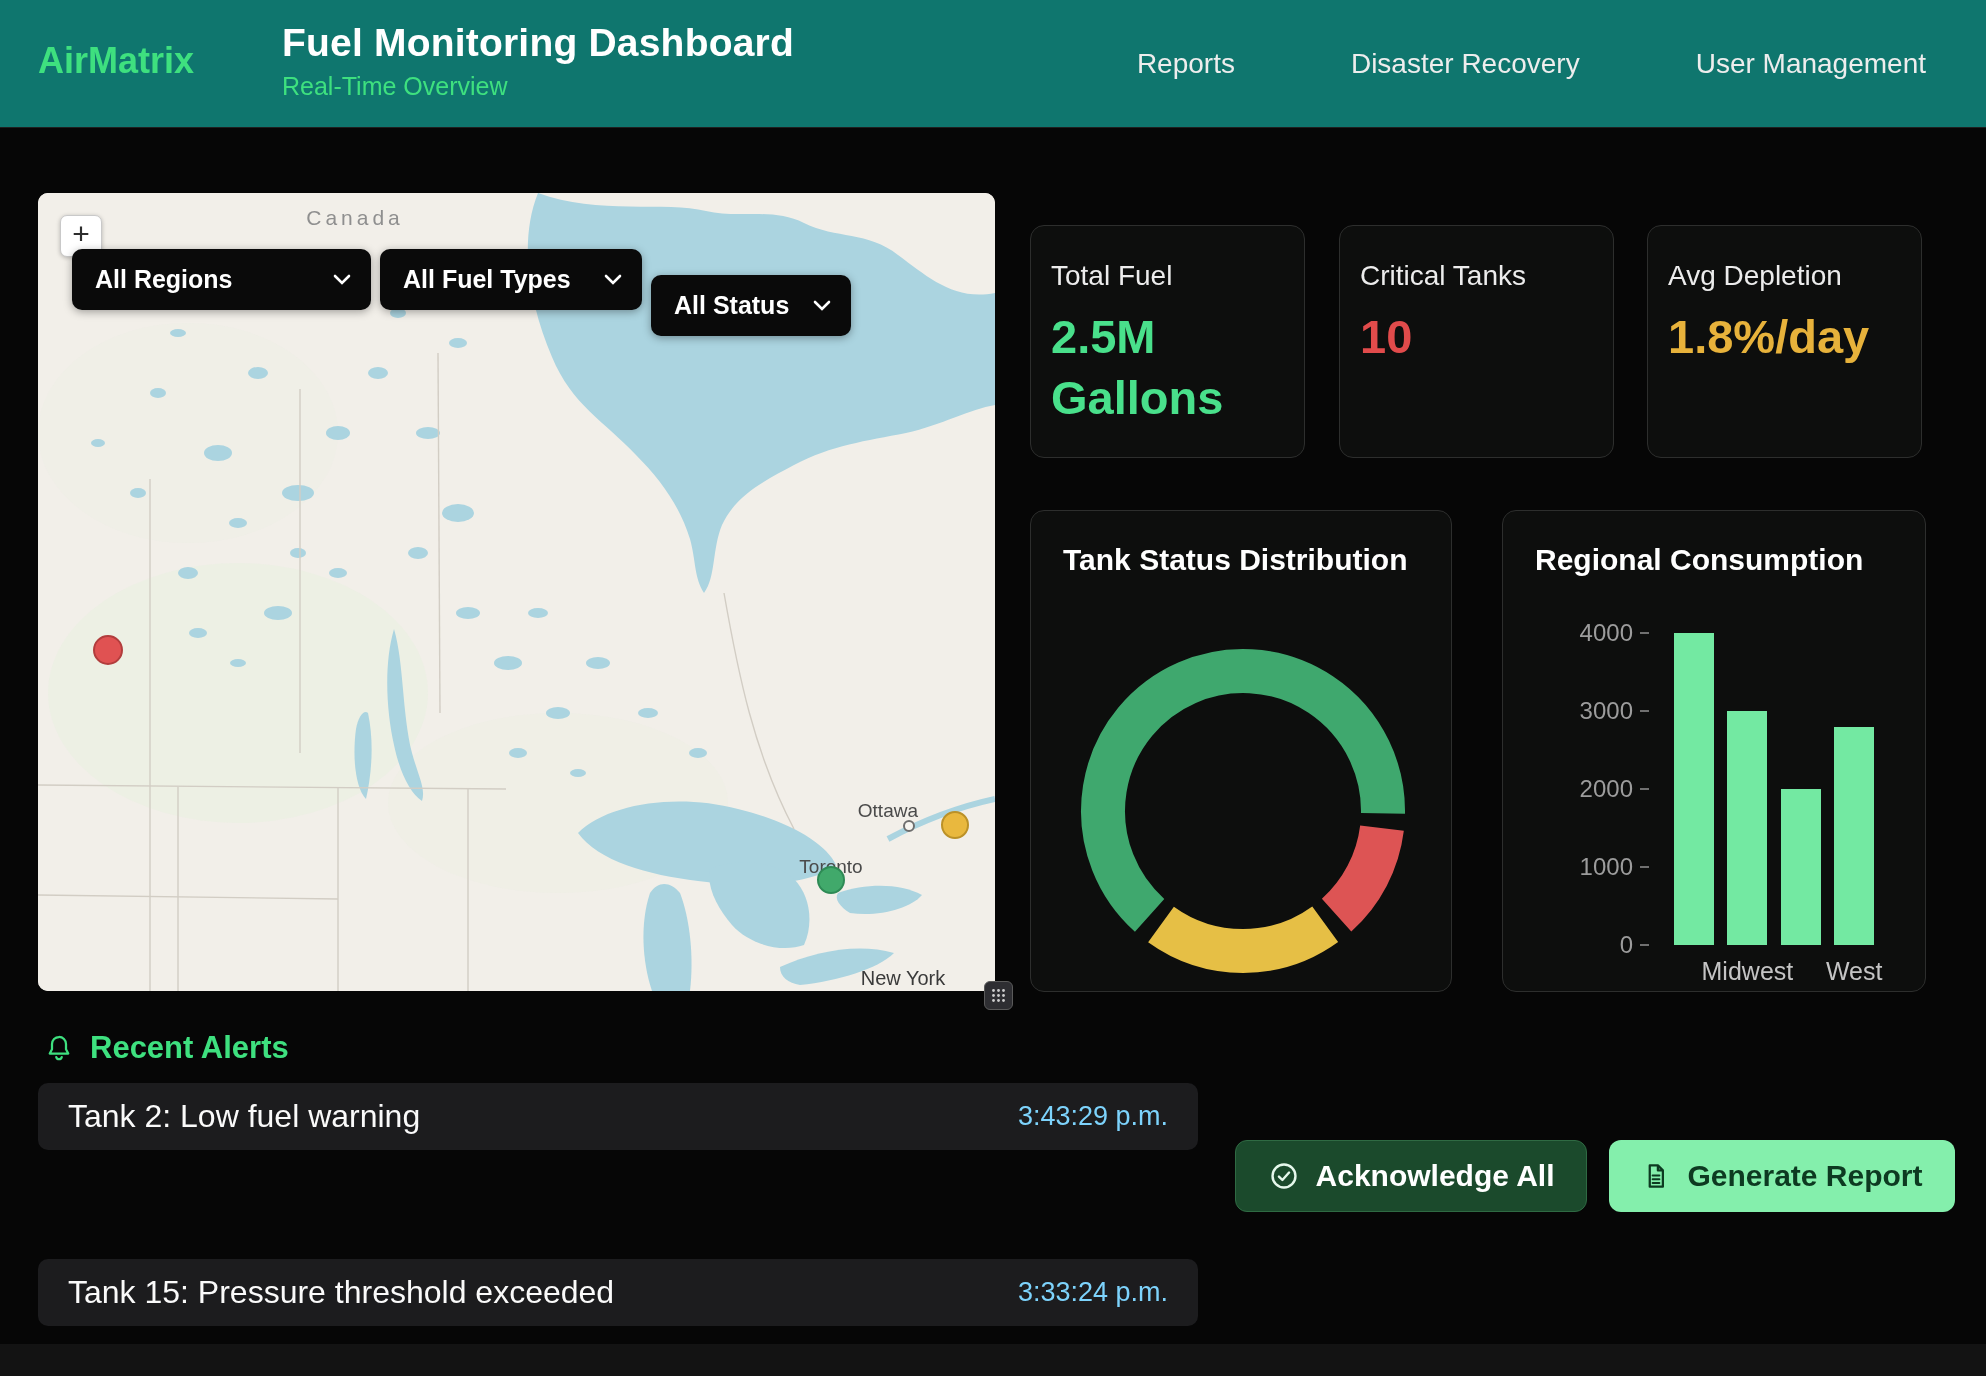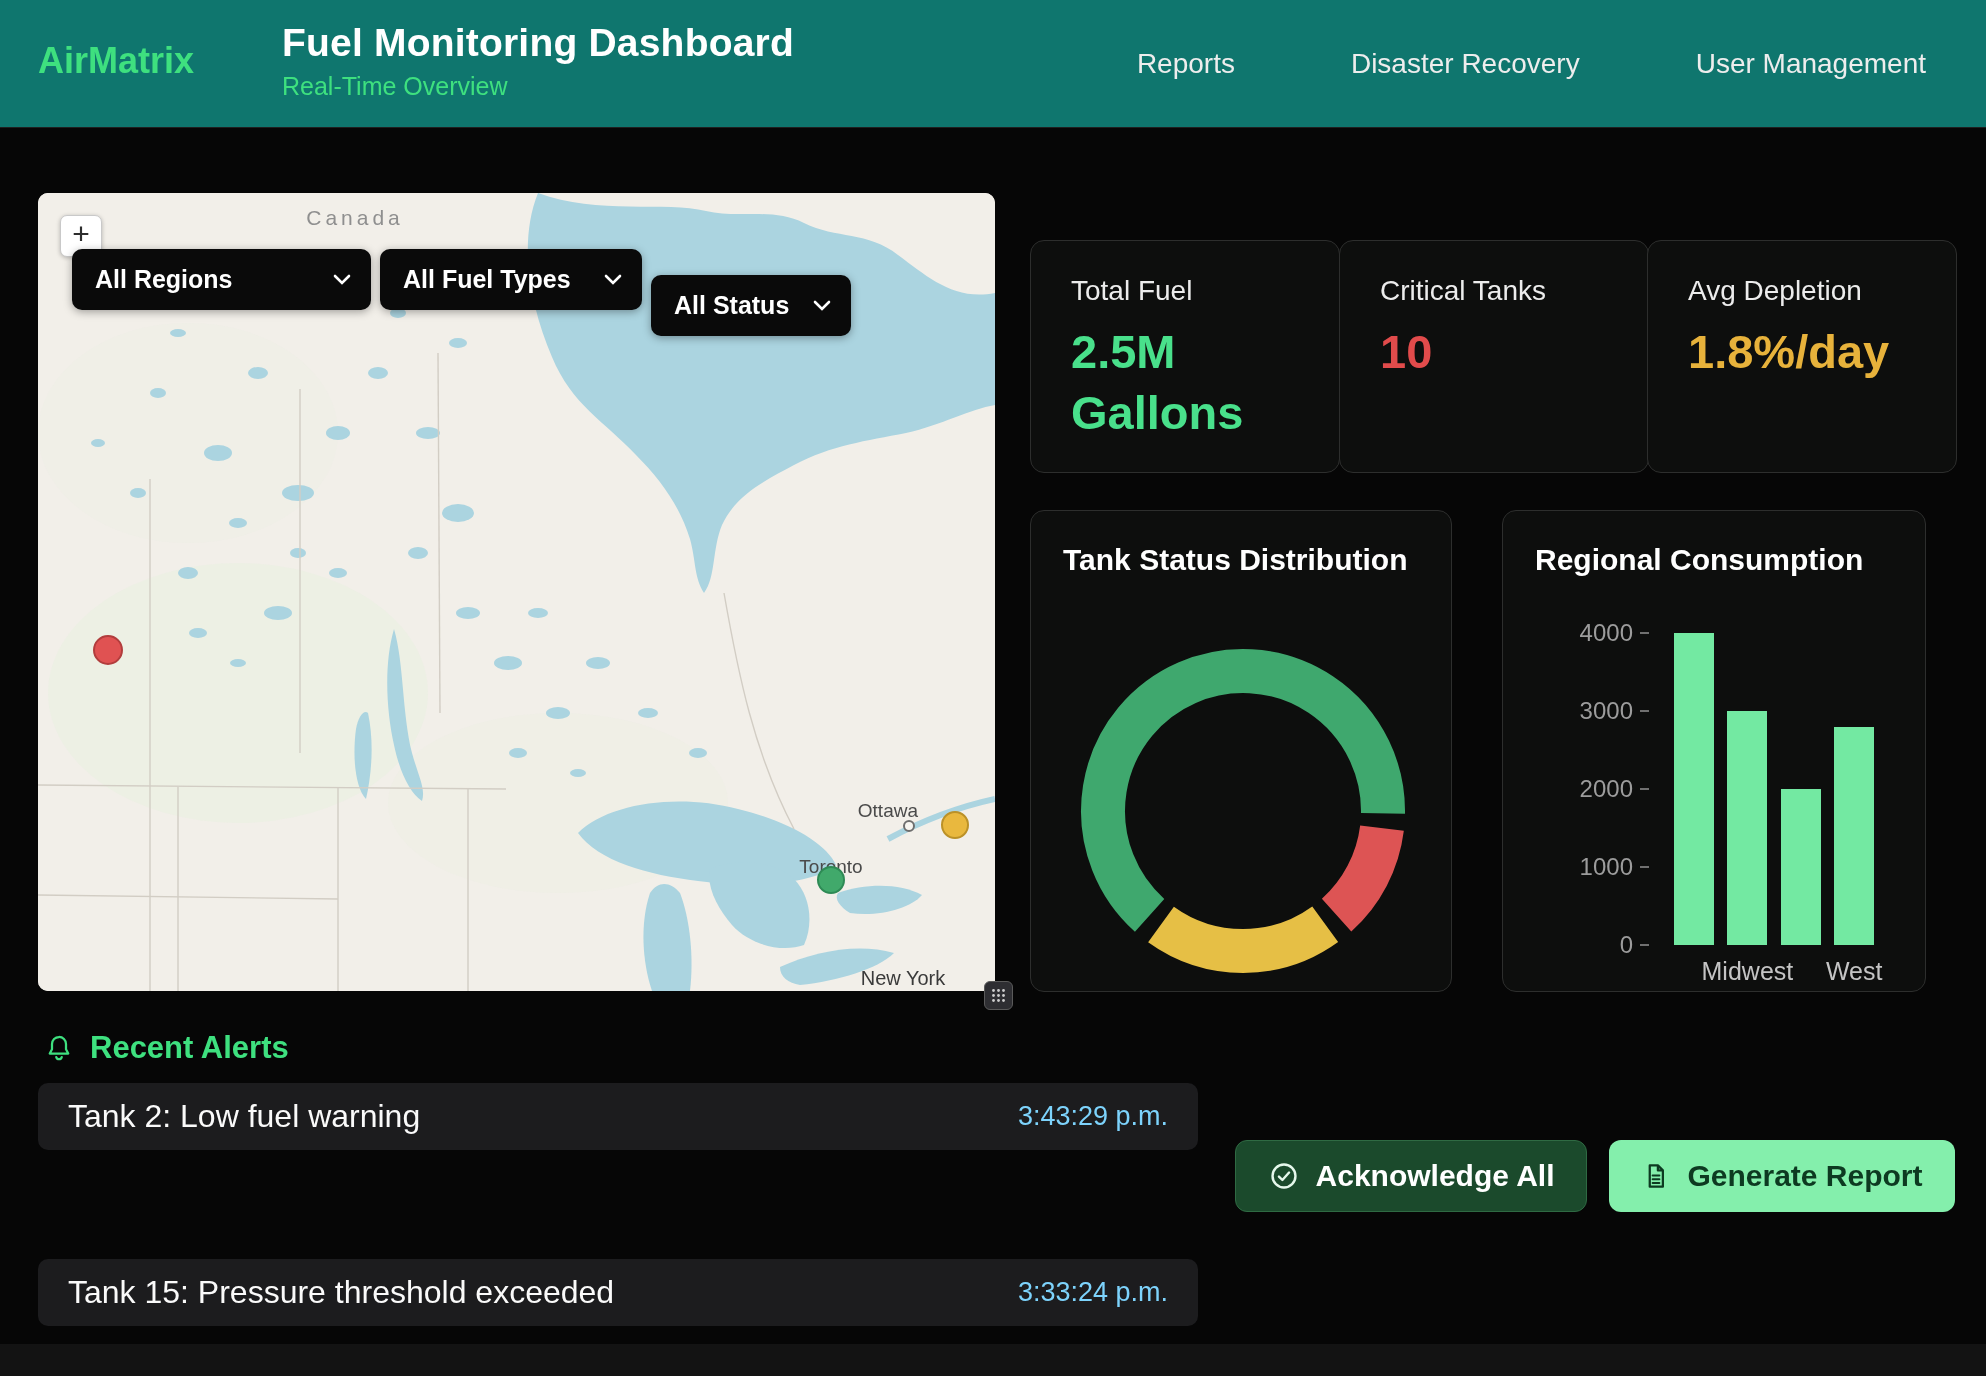--- a/index.html
+++ b/index.html
@@ -28,22 +28,22 @@
   .filter{height:61px;background:#0a0a0a;border:none;border-radius:10px;color:#fff;
           font-size:25px;font-weight:700;font-family:"Liberation Sans",sans-serif;
           display:flex;align-items:center;justify-content:space-between;padding:0 20px 0 23px;cursor:pointer;
           box-shadow:0 2px 8px rgba(0,0,0,.35);}
   .filter .chev{margin-left:18px;display:flex;align-items:center;}
   .f1{width:299px;} .f2{width:262px;} .f3{width:200px;margin-top:26px;}
   .drag-handle{position:absolute;left:984px;top:981px;width:27px;height:27px;z-index:4;background:#2e2e32;
                border:1px solid #5a5a5a;border-radius:6px;display:flex;align-items:center;justify-content:center;cursor:grab;}
 
   
-  .stat-card{position:absolute;top:240px;width:310px;height:233px;background:#0d0e0d;border:1px solid #2d2e2d;
-             border-radius:14px;box-sizing:border-box;padding:34px 40px;}
+  .stat-card{position:absolute;top:225px;width:275px;height:233px;background:#0d0e0d;border:1px solid #2d2e2d;
+             border-radius:14px;box-sizing:border-box;padding:34px 20px;}
   .stat-label{color:#ececec;font-size:28px;font-weight:500;}
   .stat-value{margin-top:14px;font-size:47px;font-weight:700;line-height:1.3;overflow-wrap:anywhere;}
 
   
   .chart-card{position:absolute;top:510px;height:482px;background:#0d0e0d;border:1px solid #2d2e2d;
               border-radius:14px;box-sizing:border-box;padding:32px;overflow:hidden;}
   #tank-status-card{left:1030px;width:422px;}
   #regional-card{left:1502px;width:424px;}
   .chart-title{color:#fff;font-size:30px;font-weight:700;}
   #donut-svg{position:absolute;left:42px;top:130px;}

